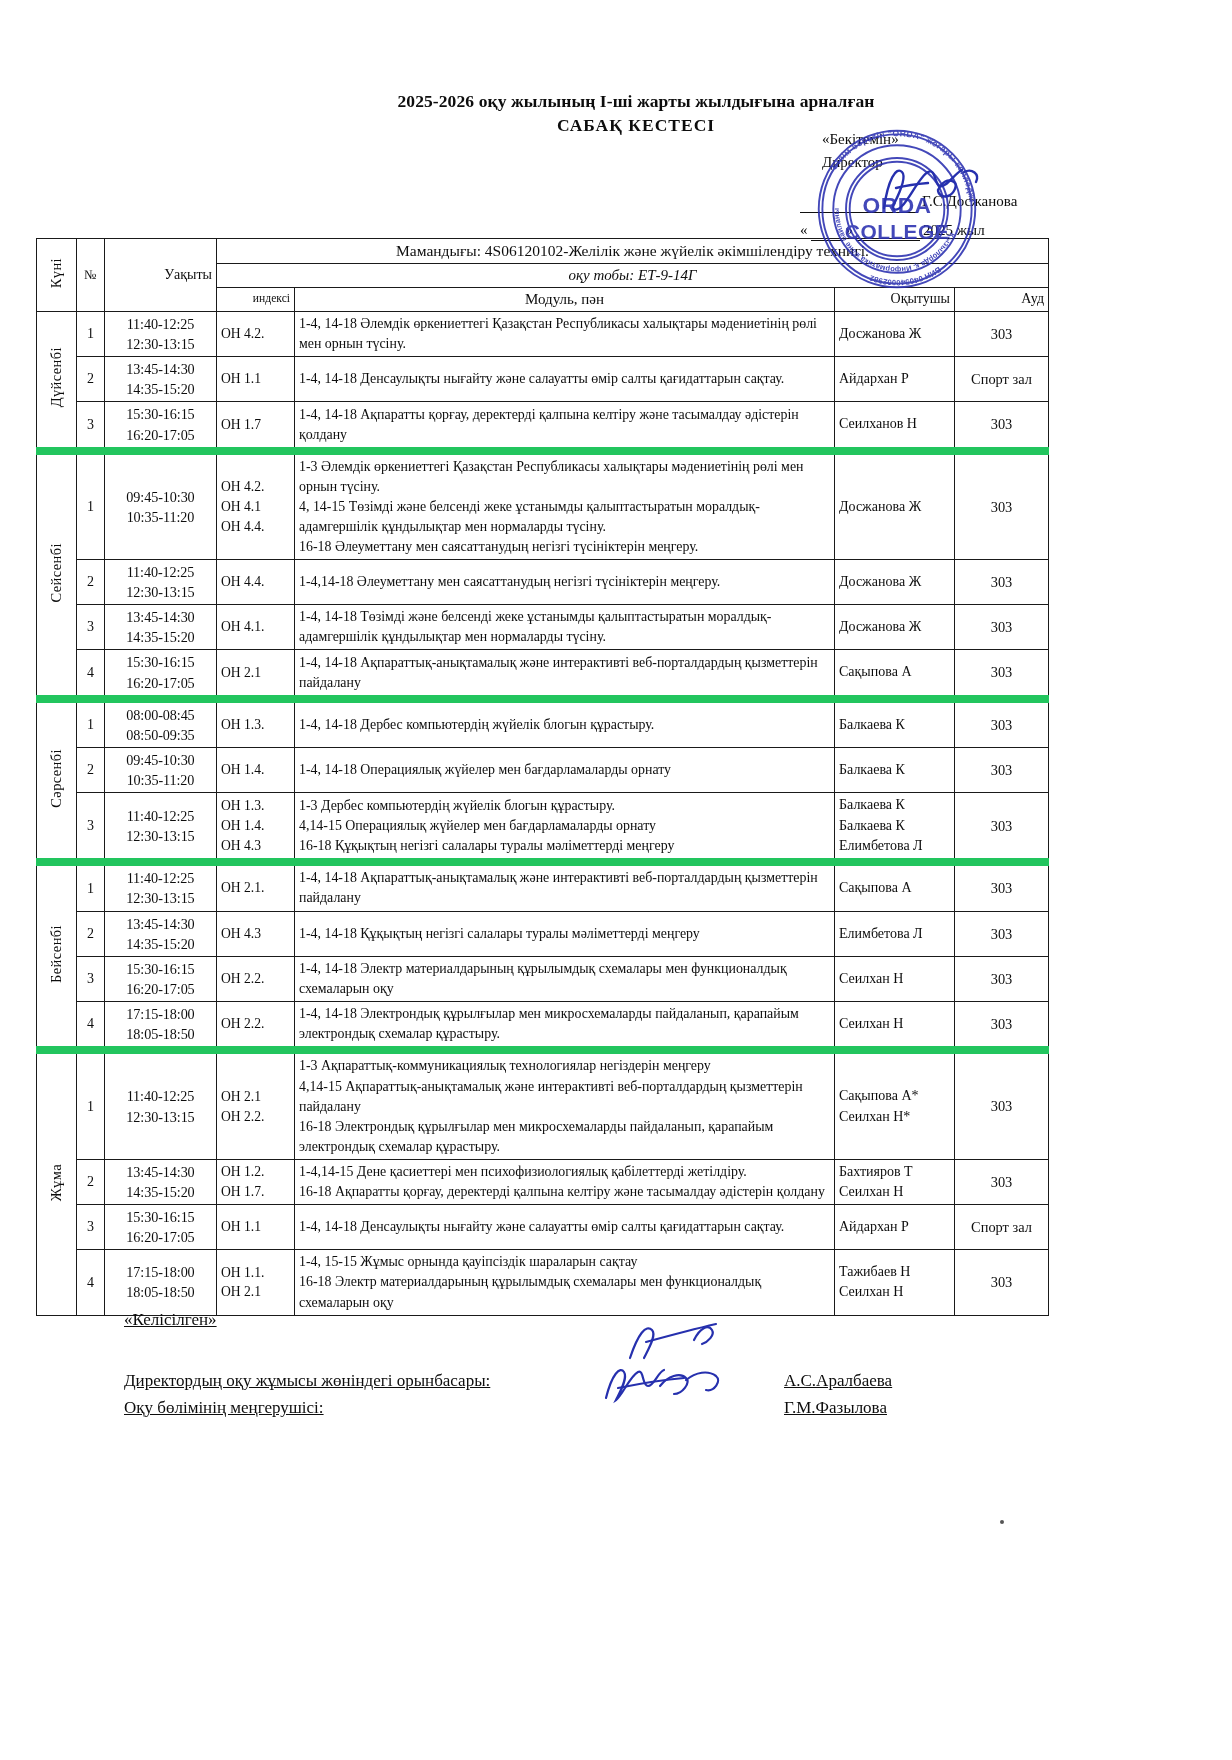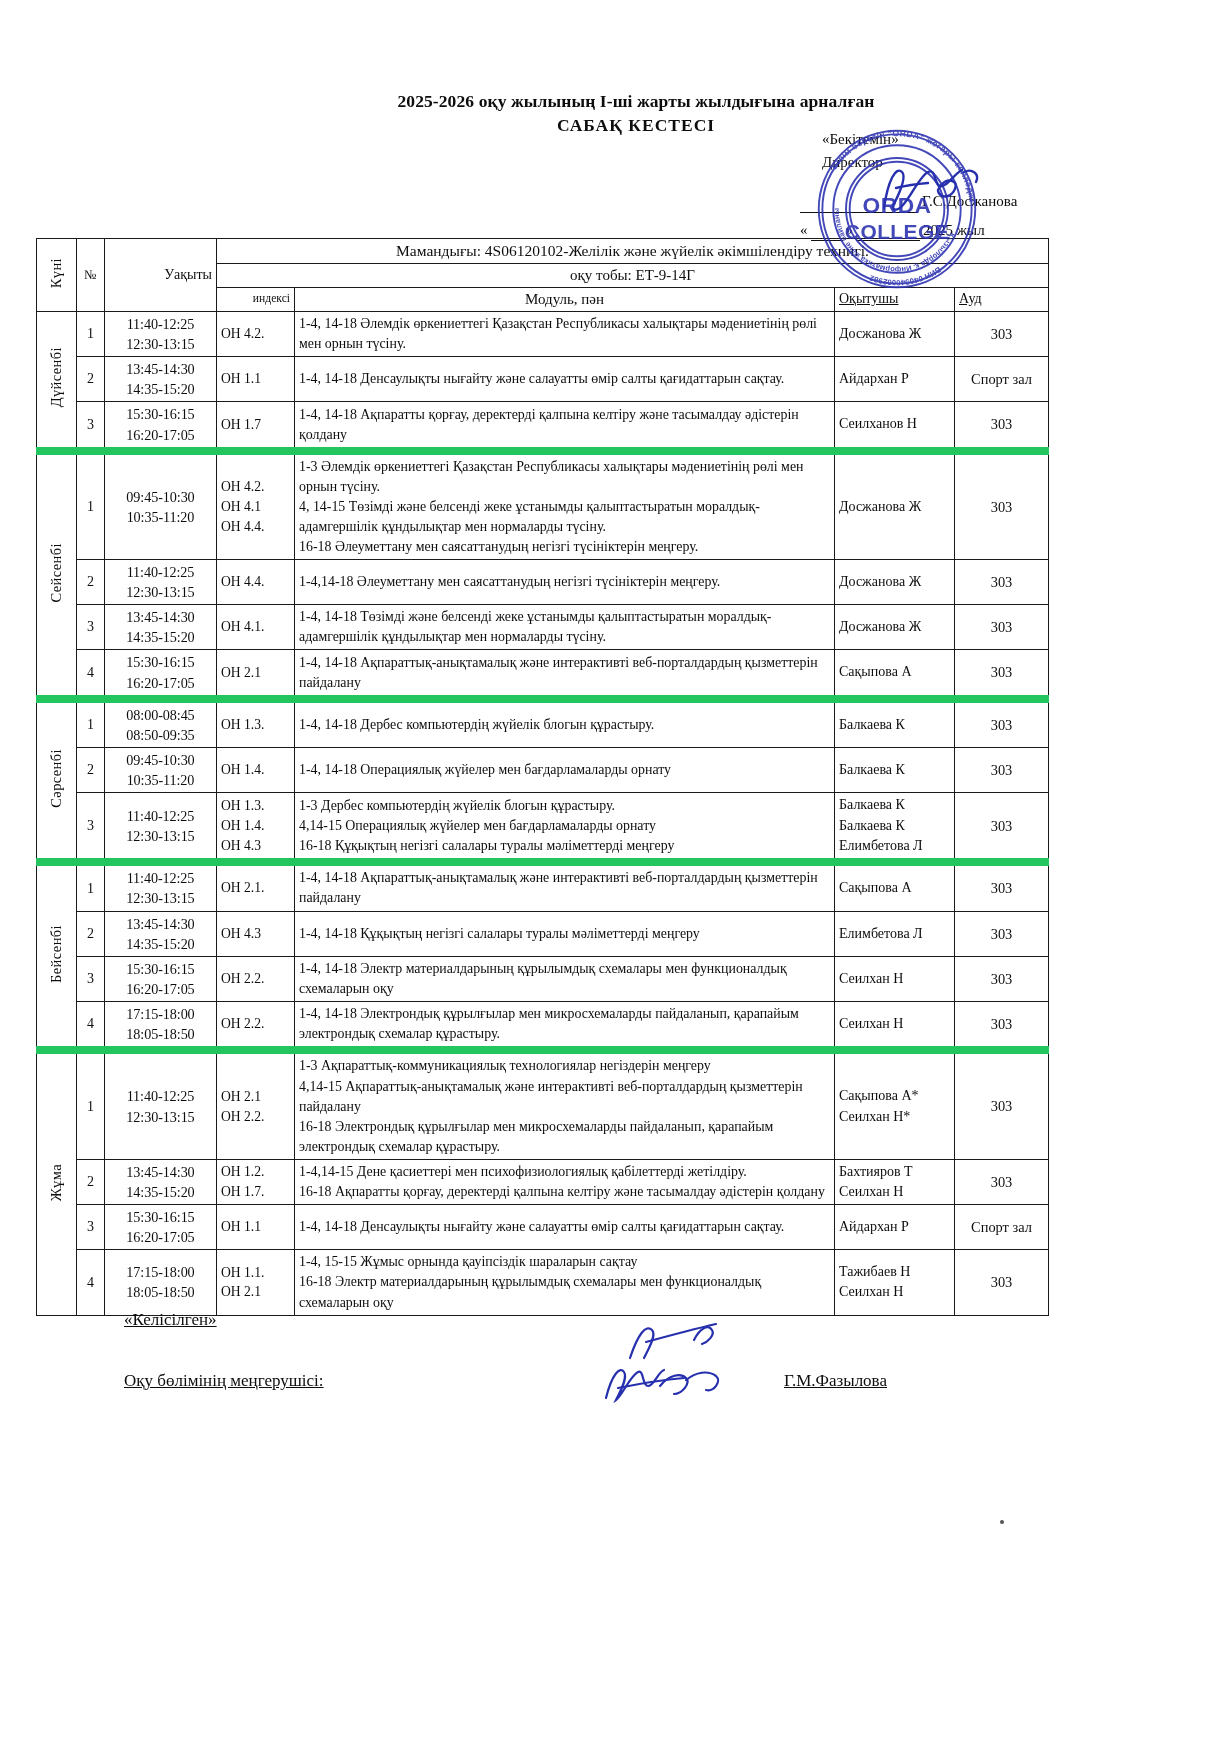--- a/index.html
+++ b/index.html
@@ -132,38 +132,38 @@
     text-align: center;
     font-size: 15.5px;
     font-weight: bold;
     padding: 7px 4px;
   }
   .hdr-group {
     text-align: center;
     font-size: 15px;
     font-weight: bold;
     padding: 7px 4px;
+    font-style: italic;
   }
   .hdr-sub-index {
     text-align: right;
     font-size: 11.6px;
     padding: 4px 2px;
   }
   .hdr-sub-mod {
     text-align: center;
     font-size: 15px;
     font-weight: bold;
     padding: 4px 2px;
   }
   .hdr-sub-teach, .hdr-sub-room {
-    text-align: left;
+    text-align: right;
     font-size: 14px;
     font-weight: bold;
     padding: 4px 2px;
-    text-decoration: underline;
   }
   .hdr-time {
     text-align: right;
     font-size: 14px;
     padding: 4px 2px;
   }
   .hdr-num {
     text-align: center;
     font-size: 13px;
   }
@@ -510,20 +510,24 @@
           <td class="mod-cell">1-4, 15-15 Жұмыс орнында қауіпсіздік шараларын сақтау<br>16-18 Электр материалдарының құрылымдық схемалары мен функционалдық схемаларын оқу</td>
           <td class="teach-cell">Тажибаев Н<br>Сеилхан Н</td>
           <td class="room-cell">303</td>
         </tr>
       </tbody>
   </table>
 
   <div class="footer">
     <div class="foot-kel">«Келісілген»</div>
     <div class="foot-row">
+      <span class="foot-label">Директордың оқу жұмысы  жөніндегі орынбасары:</span>
+      <span class="foot-name">А.С.Аралбаева</span>
+    </div>
+    <div class="foot-row">
       <span class="foot-label">Оқу бөлімінің меңгерушісі:</span>
       <span class="foot-name">Г.М.Фазылова</span>
     </div>
   </div>
 
   <svg class="sig-foot-1" viewBox="0 0 130 56">
     <g stroke="#2630ae" fill="none" stroke-width="2.2" stroke-linecap="round">
       <path d="M10,40 C18,16 26,6 32,12 C37,17 28,32 24,40"></path>
       <path d="M26,24 C48,18 70,12 96,6"></path>
       <path d="M74,22 C80,10 88,6 92,12 C95,17 88,24 82,26"></path>

